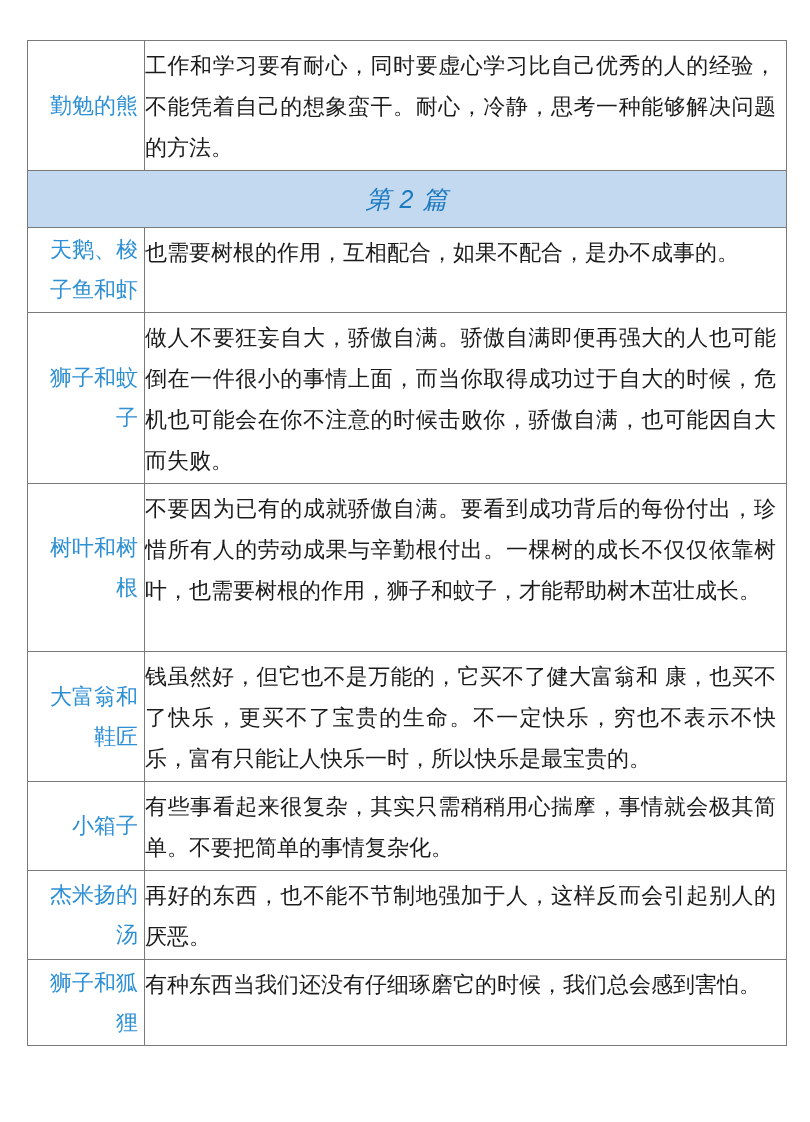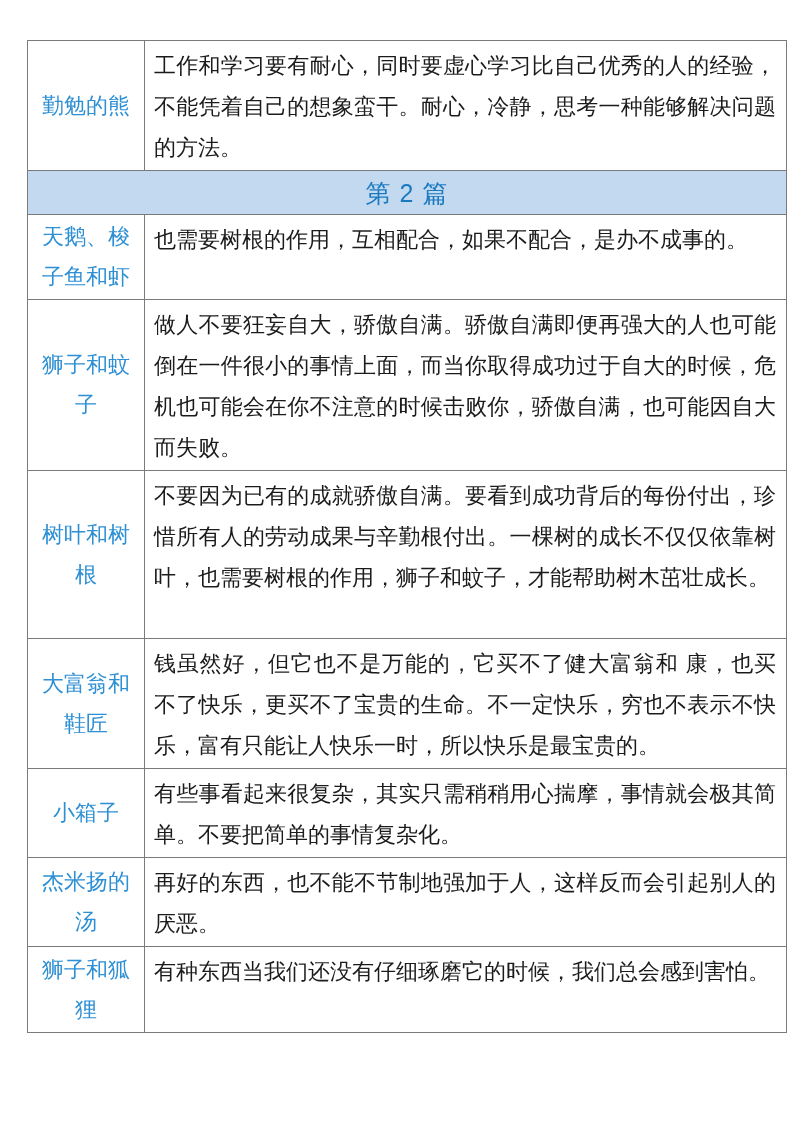--- a/index.html
+++ b/index.html
@@ -30,34 +30,34 @@
     border-collapse: collapse;
     table-layout: fixed;
   }
   table.fables td {
     border: 1px solid var(--border-gray);
     overflow: hidden;
   }
   col.c-title  { width: 117px; }
   col.c-moral  { width: 642px; }
   td.title-cell {
-    text-align: center;
+    text-align: right;
     vertical-align: middle;
     color: var(--title-blue);
     font-size: 22px;
     line-height: 40px;
     padding: 2px 6px;
     word-break: break-all;
   }
   td.moral-cell {
     vertical-align: top;
     color: var(--content-black);
     font-size: 22px;
     line-height: 41px;
-    padding: 4px 10px 2px 9px;
+    padding: 4px 10px 2px 0;
     text-align: justify;
     word-break: break-all;
   }
   tr.section-row td {
     background: var(--header-bg);
     color: var(--header-text);
     text-align: center;
     vertical-align: middle;
     font-size: 25px;
     line-height: 42px;
@@ -74,21 +74,21 @@
         <col class="c-title">
         <col class="c-moral">
       </colgroup>
 
     <tbody>
         <tr style="height:126px;">
       <td class="title-cell">勤勉的熊</td>
       <td class="moral-cell">工作和学习要有耐心，同时要虚心学习比自己优秀的人的经验，不能凭着自己的想象蛮干。耐心，冷静，思考一种能够解决问题的方法。</td>
     </tr>
 
-    <tr class="section-row" style="height:44px;">
+    <tr class="section-row" style="height:57px;font-style:italic;">
       <td colspan="2">第 2 篇</td>
     </tr>
 
     <tr style="height:82px;">
       <td class="title-cell">天鹅、梭子鱼和虾</td>
       <td class="moral-cell">也需要树根的作用，互相配合，如果不配合，是办不成事的。</td>
     </tr>
 
     <tr style="height:170px;">
       <td class="title-cell">狮子和蚊子</td>

